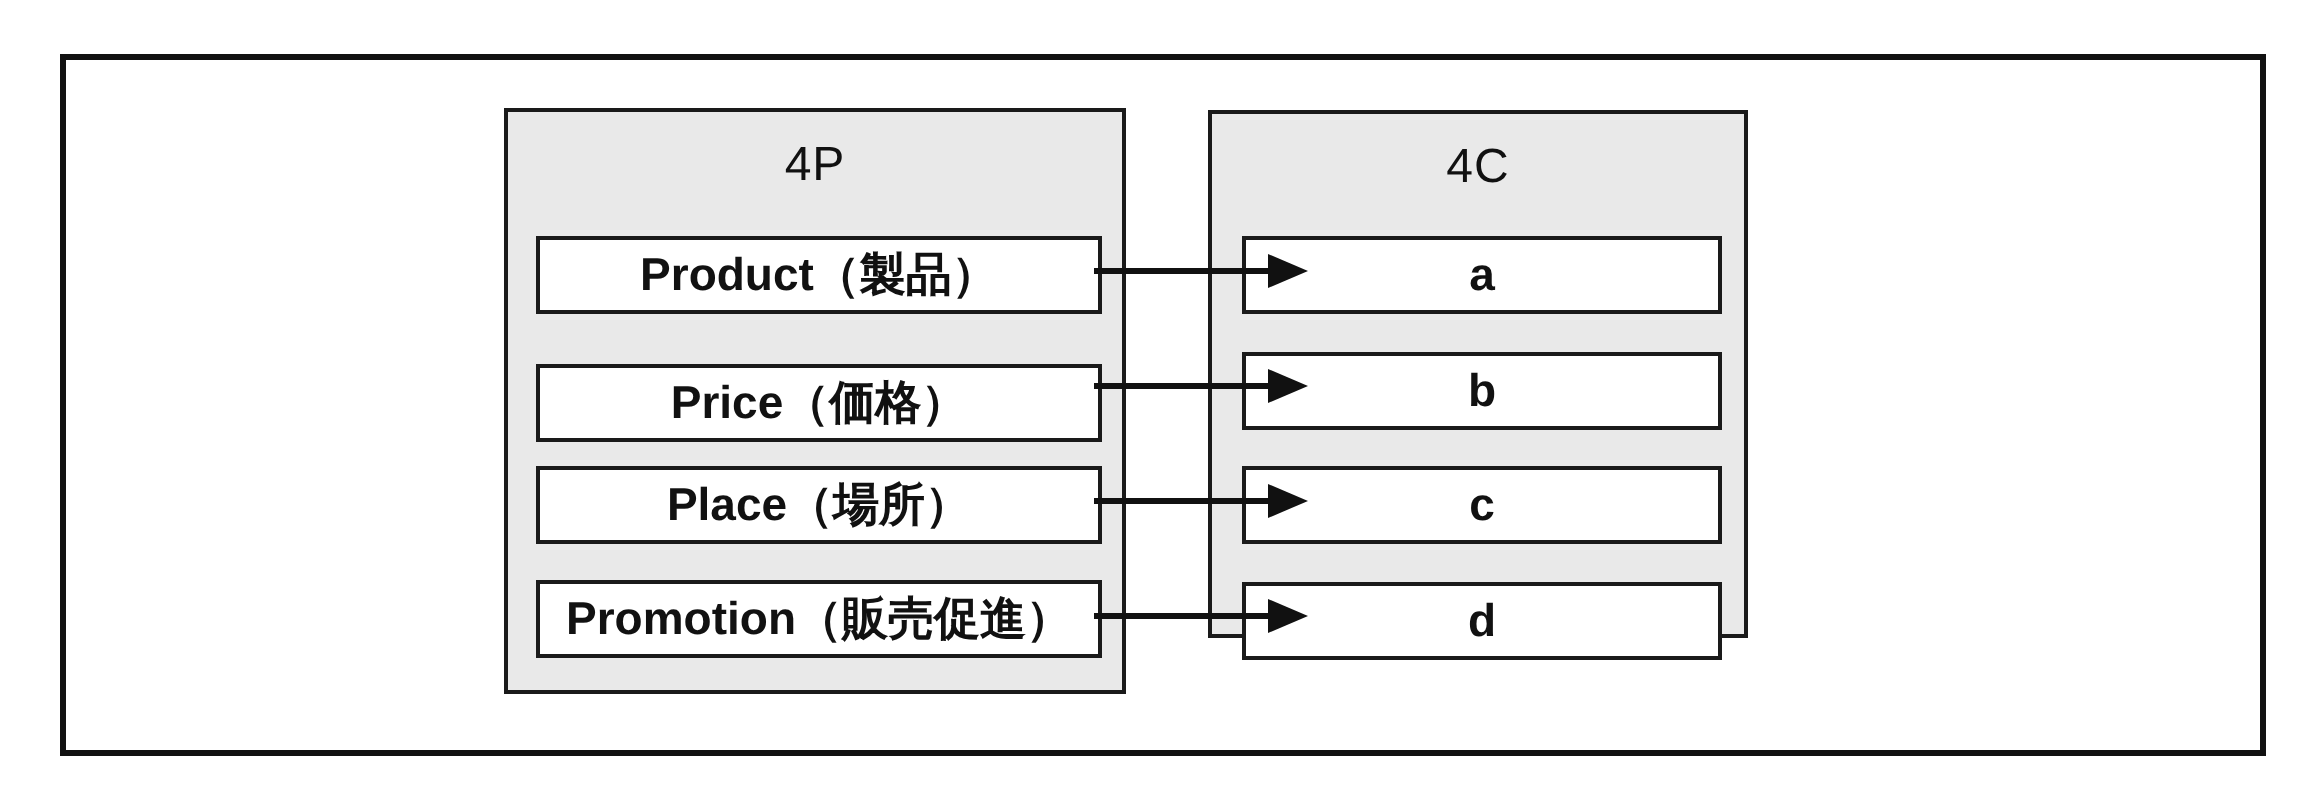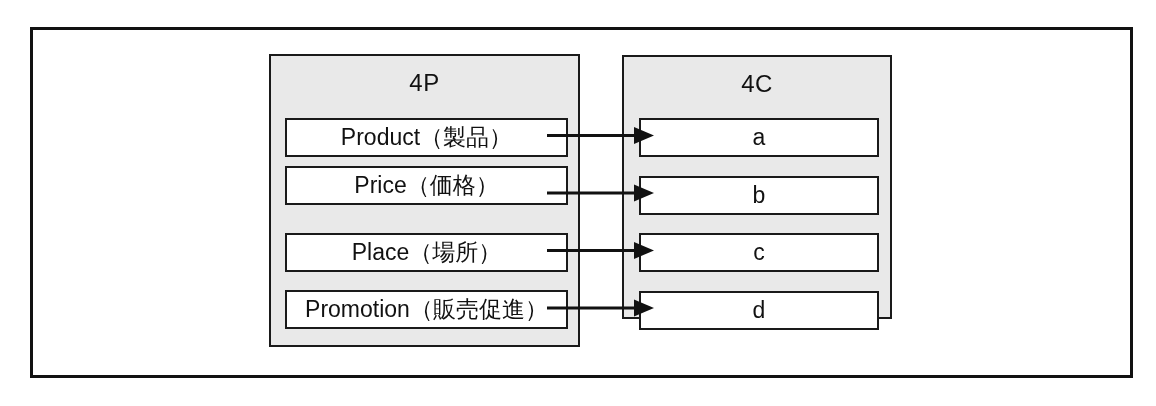--- a/index.html
+++ b/index.html
@@ -29,24 +29,23 @@
     position: absolute;
     background: #e9e9e9;
     border: 2px solid #1a1a1a;
     box-sizing: border-box;
   }
   .panel-4p {
     left: 252px;
     top: 54px;
     width: 311px;
     height: 293px;
-    margin-left: 17px;
   }
   .panel-4c {
-    left: 622px;
+    left: 604px;
     top: 55px;
     width: 270px;
     height: 264px;
   }
   .panel-title {
     text-align: center;
     font-size: 24px;
     line-height: 24px;
     padding-top: 15px;
     letter-spacing: 0.5px;
@@ -58,25 +57,26 @@
     border: 2px solid #1a1a1a;
     box-sizing: border-box;
     height: 39px;
     display: flex;
     align-items: center;
     justify-content: center;
     font-size: 23px;
     line-height: 1;
     white-space: nowrap;
     color: #111111;
+    font-weight: bold;
   }
   .box-l { left: 14px;  width: 283px; }
   .box-r { left: 15px;  width: 240px; }
   .box-l.r1 { top: 62px; }
-  .box-l.r2 { top: 110px; }
+  .box-l.r2 { top: 126px; }
   .box-l.r3 { top: 177px; }
   .box-l.r4 { top: 234px; }
   .box-r.r1 { top: 61px; }
   .box-r.r2 { top: 119px; }
   .box-r.r3 { top: 176px; }
   .box-r.r4 { top: 234px; }
   .arrow-layer {
     position: absolute;
     left: 0;
     top: 0;

